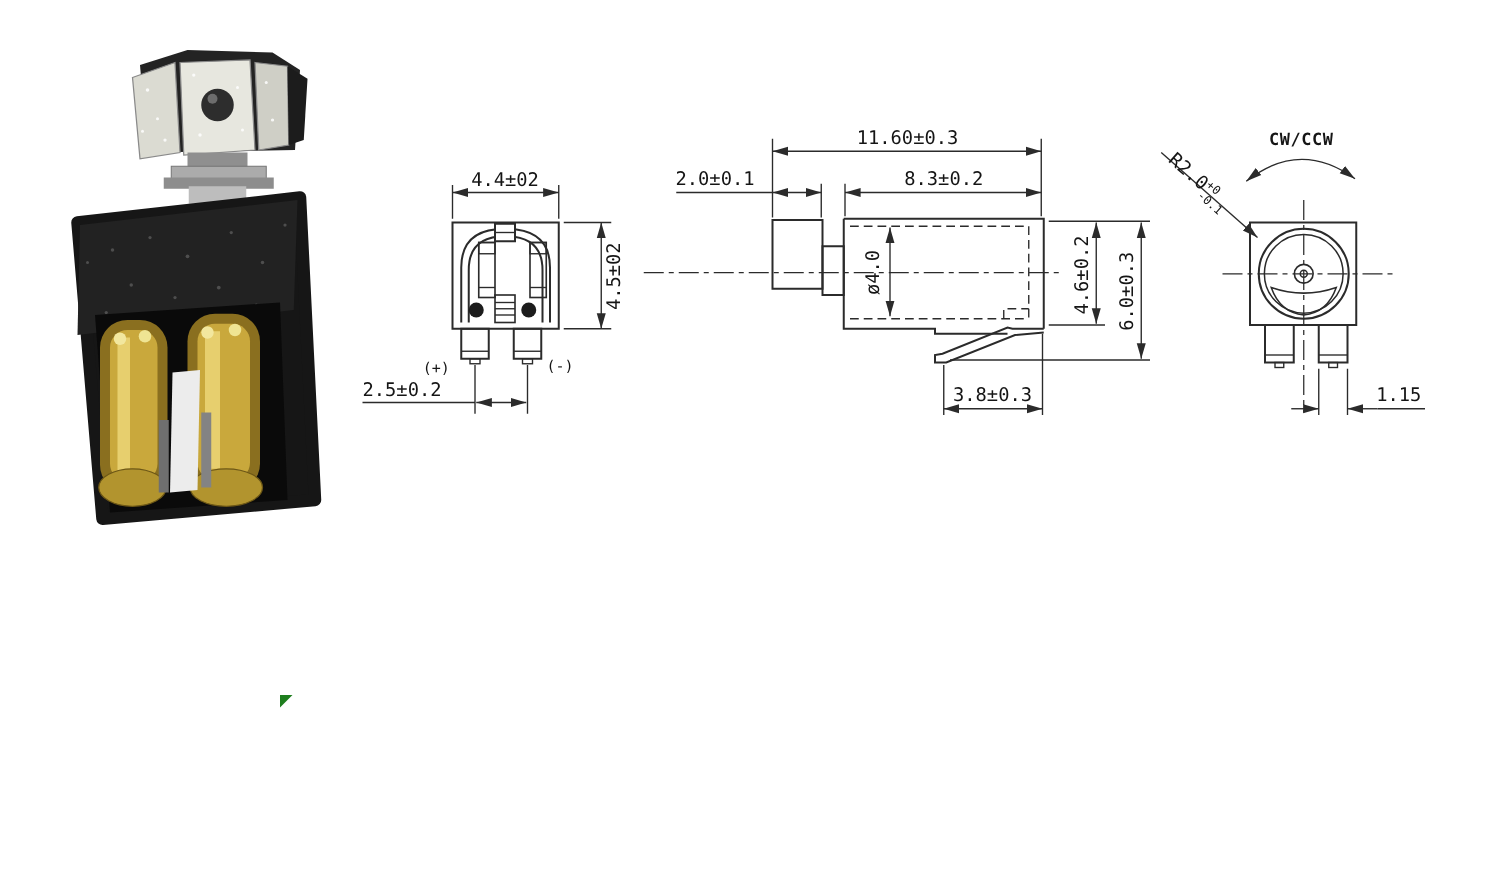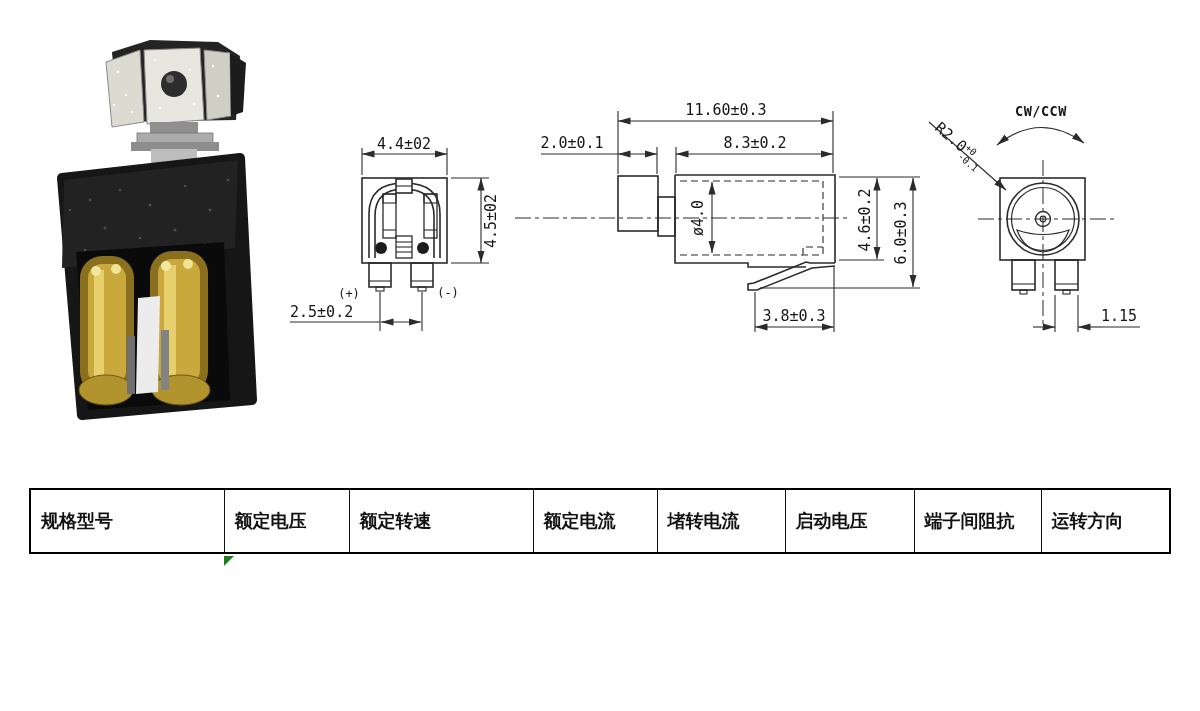--- a/index.html
+++ b/index.html
@@ -247,27 +247,17 @@
     <col style="width:194px">
         <col style="width:125px">
         <col style="width:184px">
         <col style="width:124px">
     <col style="width:128px">
         <col style="width:129px">
         <col style="width:127px">
         <col style="width:129px">
   </colgroup>
   <tbody>
-    <tr>
-      <th>规格型号</th>
-      <th>额定电压</th>
-      <th>额定转速</th>
-      <th>额定电流</th>
-      <th>堵转电流</th>
-      <th>启动电压</th>
-      <th>端子间阻抗</th>
-      <th>运转方向</th>
-    </tr>
   </tbody>
 </table>
 <div class="cell-flag"></div>
 
 </div>
 
 </body></html>

